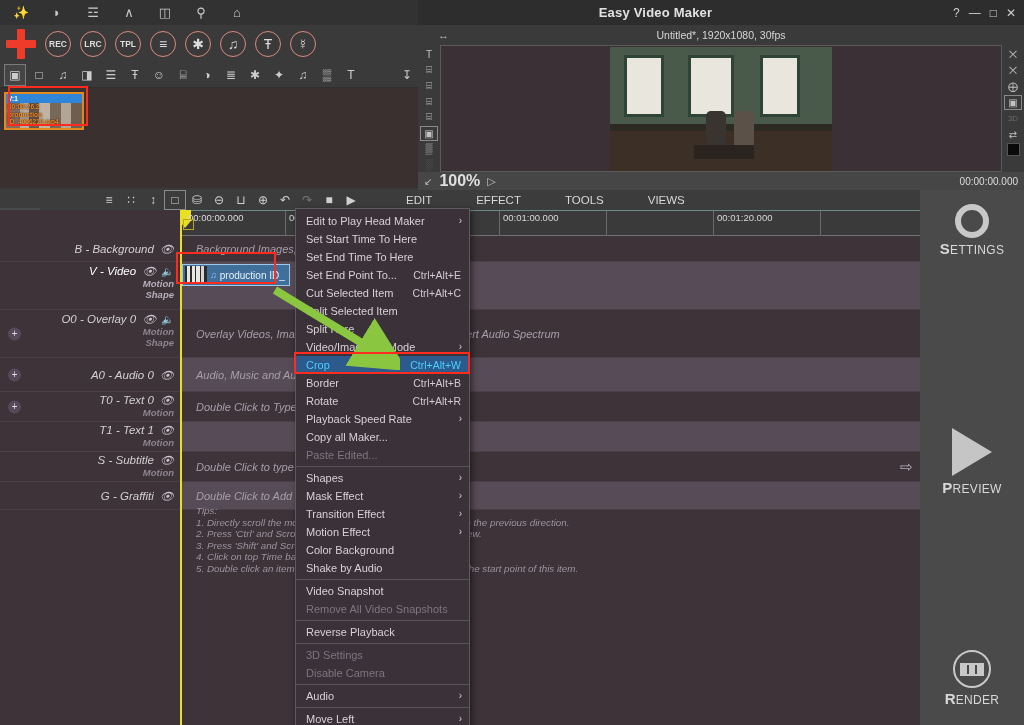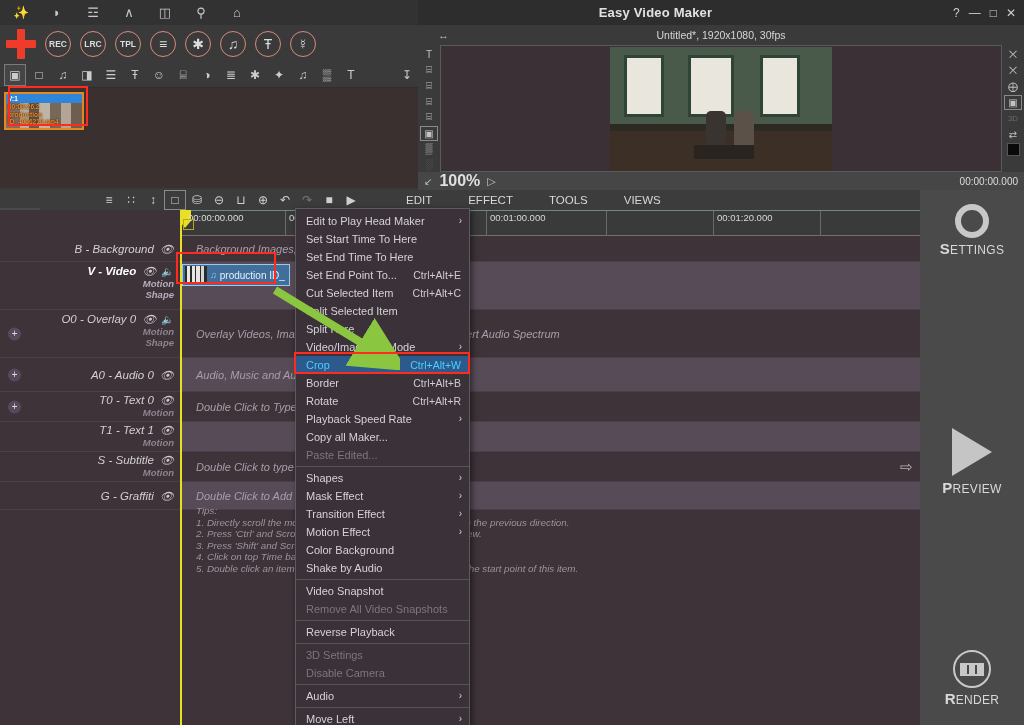--- a/index.html
+++ b/index.html
@@ -161,37 +161,37 @@
     justify-content: center; font-size: 11.5px; color: #d8d8d8; cursor: pointer; margin-top: 40px;
   }
   .tab.active { background: #4a4a4a; color: #fff; border-bottom: 2px solid #6aa8d8; }
   .tbsp { width: 18px; }
   .tlic {
     width: 22px; height: 20px; display: flex; align-items: center;
     justify-content: center; color: #cfcfcf; font-size: 12px; cursor: pointer;
   }
   .tlic.sel { border: 1px solid #8a8a8a; }
   .tlic.dim { color: #777; }
-  .menustrip { margin-left: 30px; display: flex; gap: 8px; }
+  .menustrip { margin-left: 30px; display: flex; gap: 16px; }
   .mtab {
     padding: 0 14px; height: 20px; line-height: 20px; color: #d8d8d8;
     font-size: 11.5px; cursor: pointer;
   }
 
   
   .tl-headers {
     position: absolute; left: 0; top: 210px; width: 180px; height: 515px;
     background: #3d3338;
   }
   .trk-hdr {
     position: relative; text-align: right; padding-right: 6px;
     color: #d2cfd4; font-size: 11.5px; font-style: italic;
     border-bottom: 1px solid #4a4048;
   }
-  .trk-hdr .nm { font-weight: bold; font-style: italic; }
+  .trk-hdr .nm { font-weight: normal; font-style: italic; }
   .trk-hdr .sub { font-size: 9.5px; color: #b6aebb; font-style: italic; font-weight: bold; margin-left: 33px; }
   .trk-hdr .sub.d { color: #8d848f; }
   .eye { font-size: 11px; color: #cfc8d3; margin-left: 3px; }
   .spk { font-size: 10px; color: #cfc8d3; margin-left: 2px; }
   .expand {
     position: absolute; left: 8px; top: 50%; transform: translateY(-50%);
     width: 13px; height: 13px; border-radius: 50%; background: #57495a;
     color: #ded8e0; font-size: 10px; line-height: 12px; text-align: center; cursor: pointer;
   }
   .hl-white { color: #ffffff; }
@@ -496,21 +496,21 @@
     <div class="trk-hdr" style="height:28px;line-height:28px">
       <span>G - Graffiti</span>
       <span class="eye">👁</span>
     </div>
   </div>
 
   <div class="tl-body">
     <div class="ruler">
       <div class="rtick" style="left:105px">00:00:40.000</div>
       <div class="rtick nolabel" style="left:212px"></div>
-      <div class="rtick" style="left:306px">00:01:00.000</div>
+      <div class="rtick" style="left:319px">00:01:00.000</div>
       <div class="rtick nolabel" style="left:426px"></div>
       <div class="rtick" style="left:533px">00:01:20.000</div>
       <div class="rtick nolabel" style="left:640px"></div>
       <div class="ph-time">00:00:00.000</div>
       <div class="ph-marker"></div>
     </div>
 
     <div class="trk-row dark" style="height:26px">
       <span>Background Images, or...</span>
     </div>

